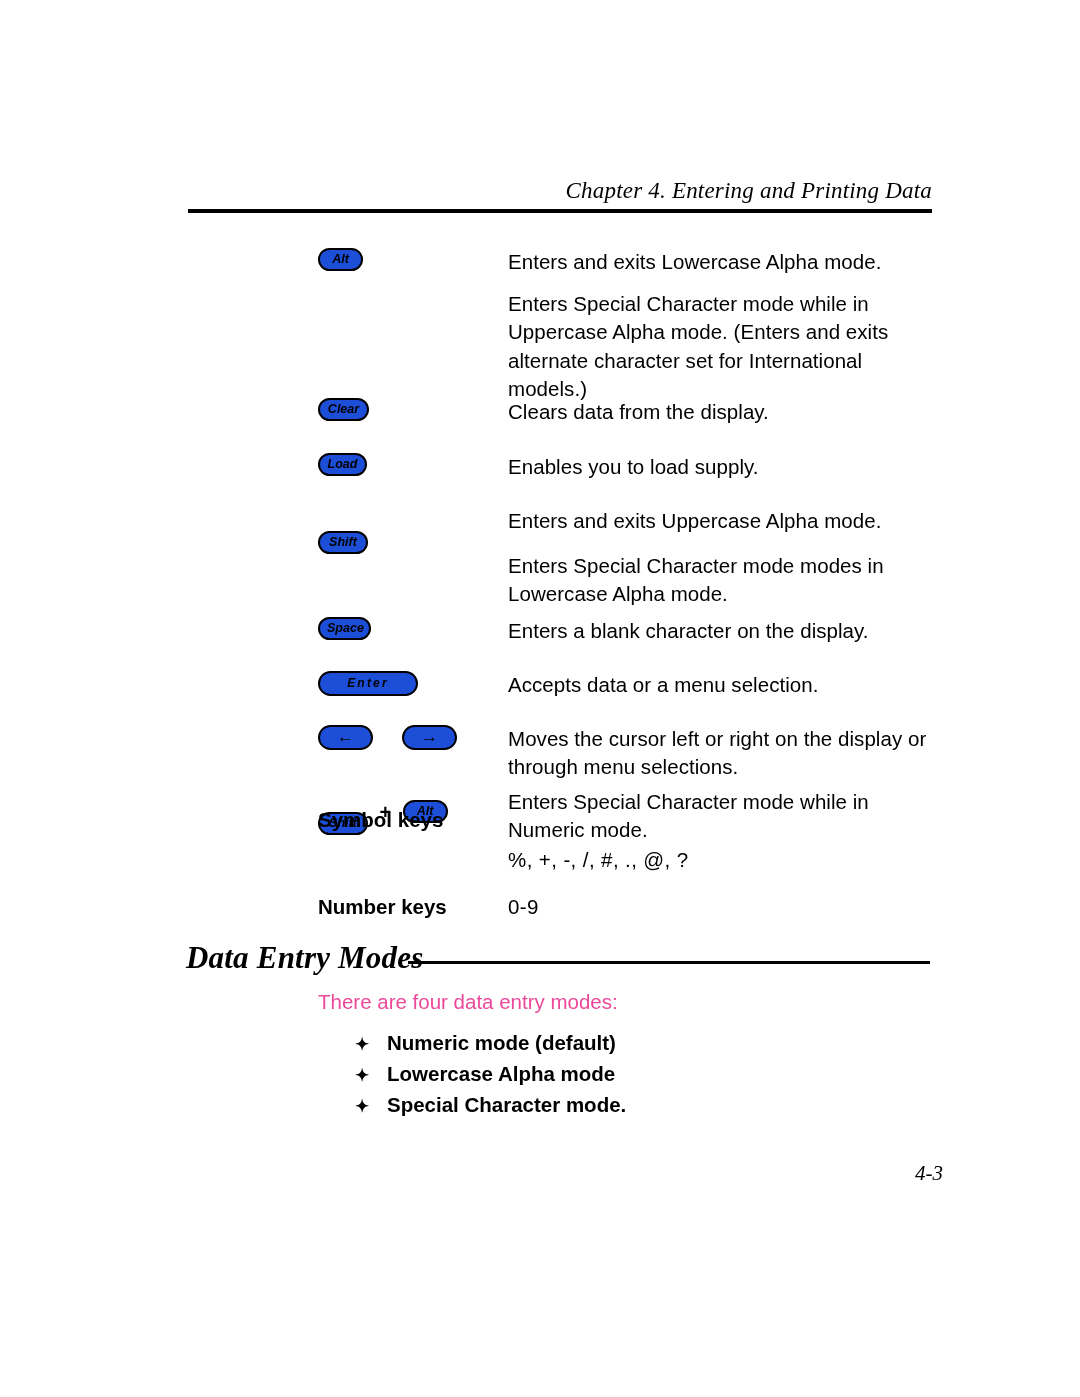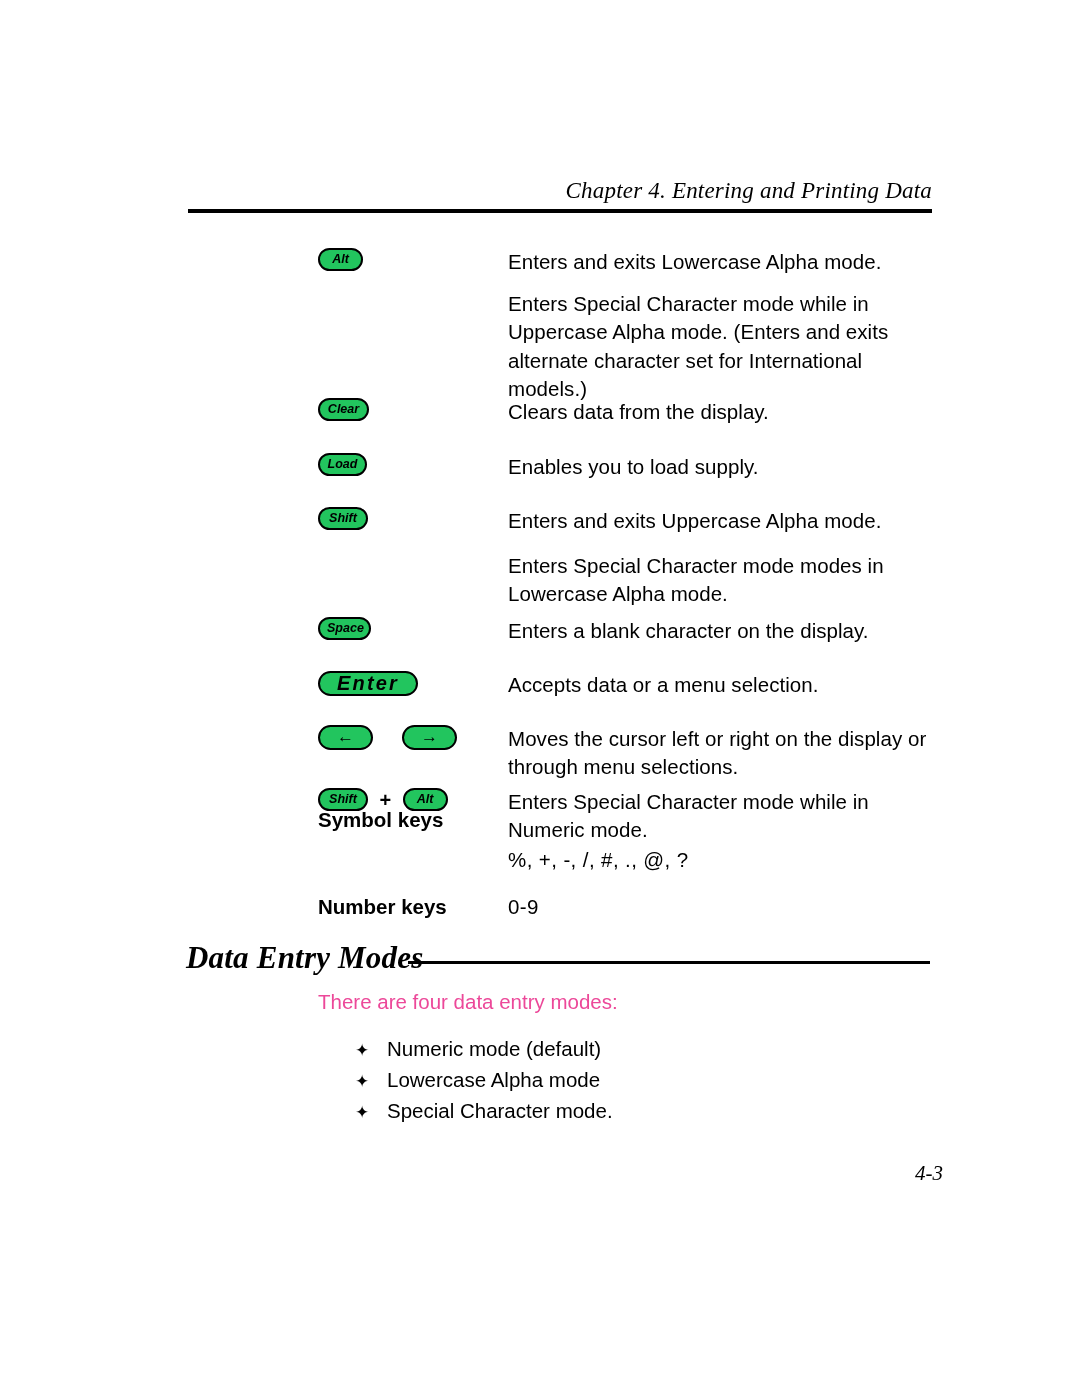--- a/index.html
+++ b/index.html
@@ -69,46 +69,46 @@
     color: #000;
     letter-spacing: 0.05px;
   }
 
   
   .key {
     display: inline-block;
     box-sizing: border-box;
     border: 2.6px solid #000;
     border-radius: 999px;
-    background: #22c55e;
+    background: #1d4ed8;
     font-family: "Liberation Sans", sans-serif;
     font-style: italic;
     font-weight: 700;
     text-align: center;
     color: #000;
     vertical-align: middle;
     position: relative;
   }
   .key.small {
     height: 23px;
     line-height: 19px;
     font-size: 12.5px;
     padding: 0 7px;
     min-width: 28px;
   }
   .key.alt   { width: 45px; }
   .key.clear { width: 51px; }
   .key.load  { width: 49px; }
-  .key.shift { width: 50px; }
+  .key.shift { width: 50px; margin-top: 24px; }
   .key.space { width: 53px; }
   .key.enter {
     width: 100px;
     height: 25px;
     line-height: 21px;
-    font-size: 20px;
+    font-size: 12px;
     letter-spacing: 2.2px;
     padding: 0;
   }
   .key.arrow {
     width: 55px;
     height: 25px;
     line-height: 20px;
     font-size: 17px;
     font-style: normal;
     font-weight: 700;
@@ -180,23 +180,24 @@
   .bullets {
     position: absolute;
     left: 355px;
     top: 1030px;
     width: 450px;
   }
   .bullet-row {
     position: relative;
     height: 30.8px;
     font-size: 20.5px;
-    line-height: 37px;
-    color: #000;
-    white-space: nowrap;
+    line-height: 25px;
+    color: #000;
+    white-space: nowrap;
+    font-weight: bold;
   }
   .bullet-mark {
     display: inline-block;
     width: 32px;
     font-size: 17px;
     color: #000;
   }
 
   
   .folio {

